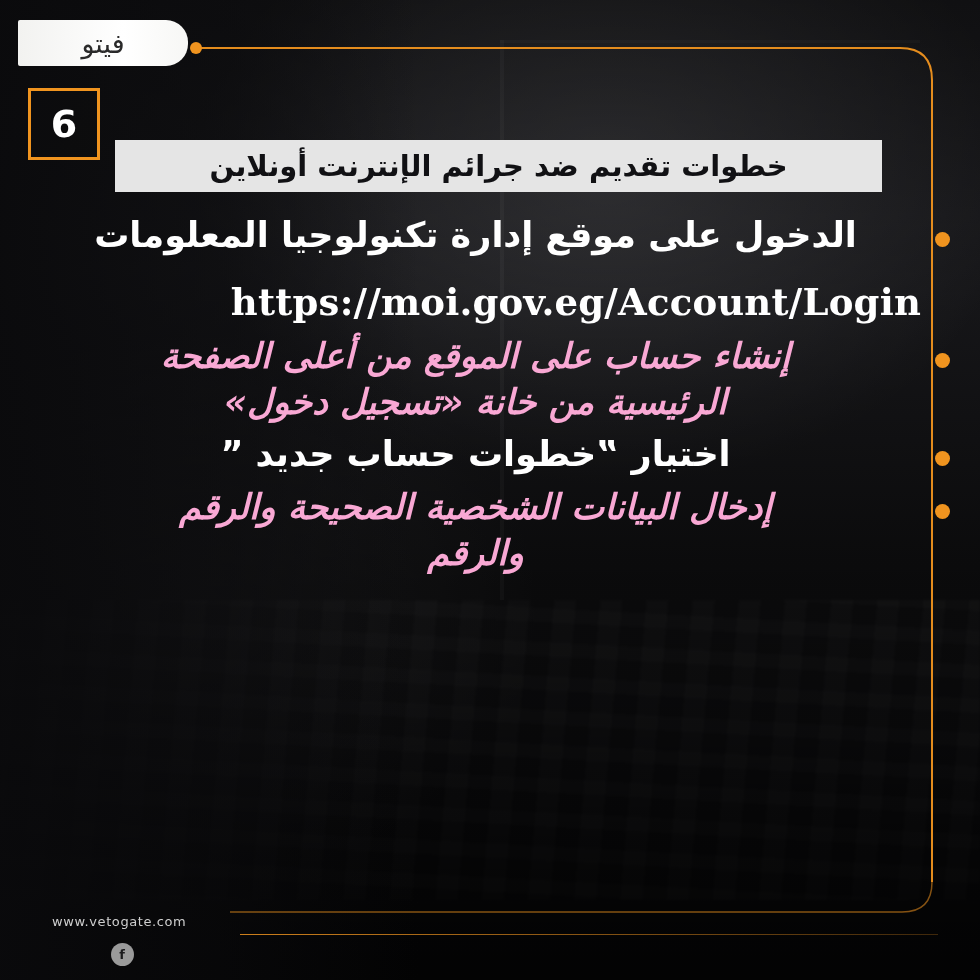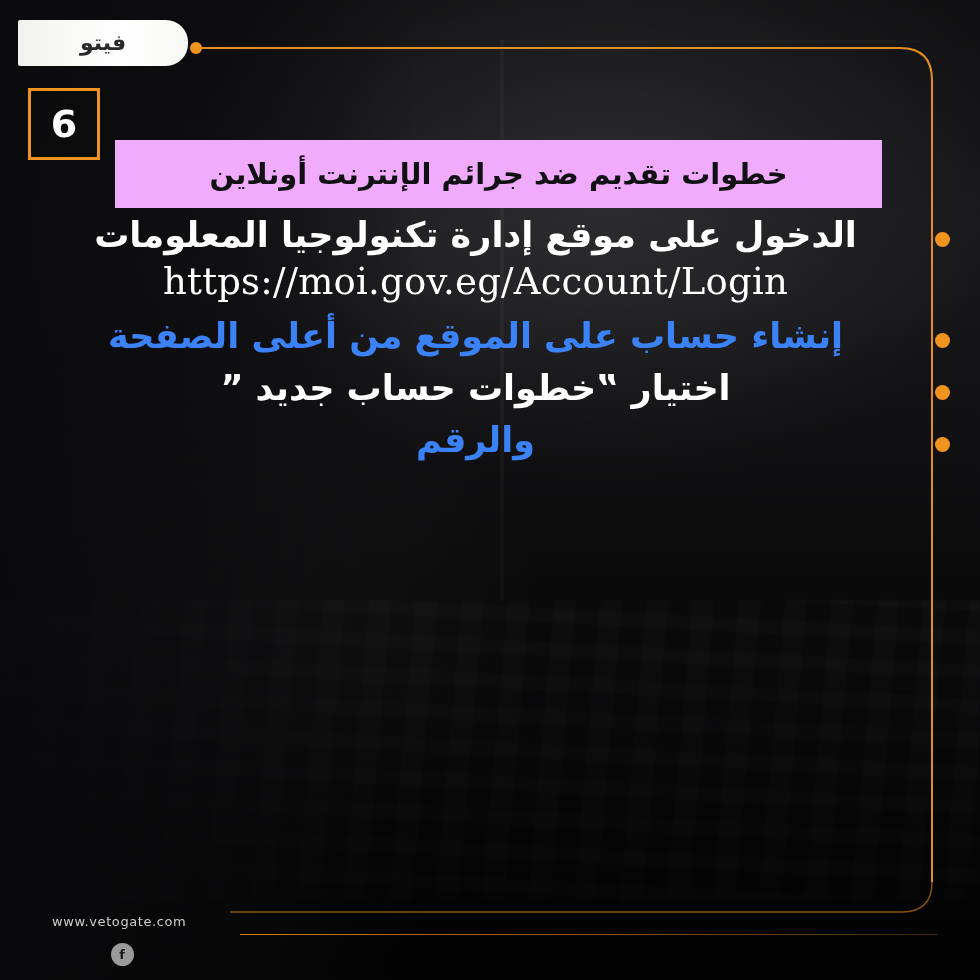--- a/index.html
+++ b/index.html
@@ -79,22 +79,22 @@
     top: 20px;
     width: 170px;
     height: 46px;
     background: linear-gradient(90deg, #f2f2f0 0%, #ffffff 62%, #f7f7f5 100%);
     border-radius: 2px 22px 22px 2px;
     display: flex;
     align-items: center;
     justify-content: center;
   }
   .logo-text {
-    font-size: 22px;
-    font-weight: 700;
+    font-size: 27px;
+    font-weight: 400;
     color: #2a2a2a;
     letter-spacing: -1px;
     line-height: 1;
     position: relative;
   }
 
   
   .num-badge {
     position: absolute;
     left: 28px;
@@ -113,22 +113,22 @@
     font-weight: 700;
     line-height: 1;
   }
 
   
   .title-bar {
     position: absolute;
     right: 98px;
     left: 115px;
     top: 140px;
-    height: 68px;
-    background: #f0abfc;
+    height: 52px;
+    background: #e5e5e5;
     display: flex;
     align-items: center;
     justify-content: center;
   }
   .title-bar h1 {
     margin: 0;
     font-size: 29px;
     font-weight: 700;
     color: #111114;
     letter-spacing: 0.5px;
@@ -157,29 +157,30 @@
     margin-left: 14px;
   }
   .item-text {
     flex: 1 1 auto;
     font-size: 35px;
     font-weight: 700;
     line-height: 1.32;
     text-align: center;
   }
   .item-text.white { color: #ffffff; }
-  .item-text.orange { color: #3b82f6; }
+  .item-text.orange { color: #f9a8d4; font-style: italic; }
   .item-text .url {
     display: block;
     font-family: "DejaVu Serif", "Liberation Serif", serif;
-    font-weight: 400;
+    font-weight: 700;
     direction: ltr;
     letter-spacing: 0.2px;
-    margin-top: 0;
+    margin-top: 20px;
     font-size: 37px;
+    text-align: right;
   }
   .item-text .justify {
     display: block;
   }
 
   
   .footer {
     position: absolute;
     left: 0;
     right: 0;
@@ -263,33 +264,35 @@
       <div class="item-text white">
         <span class="justify">الدخول على موقع إدارة تكنولوجيا المعلومات</span>
         <span class="url">https://moi.gov.eg/Account/Login</span>
       </div>
     </div>
 
     <div class="item">
       <div class="dot"></div>
       <div class="item-text orange">
         <span class="justify">إنشاء حساب على الموقع من أعلى الصفحة</span>
+        <span class="justify">الرئيسية من خانة «تسجيل دخول»</span>
       </div>
     </div>
 
     <div class="item">
       <div class="dot"></div>
       <div class="item-text white">
         <span class="justify">اختيار ‟خطوات حساب جديد ”</span>
       </div>
     </div>
 
     <div class="item">
       <div class="dot"></div>
       <div class="item-text orange">
+        <span class="justify">إدخال البيانات الشخصية الصحيحة والرقم</span>
         <span class="justify">والرقم</span>
       </div>
     </div>
 
   </div>
 
   <div class="footer">
     <div class="footer-line"></div>
     <div class="footer-inner">
       <span class="site-url">www.vetogate.com</span>

